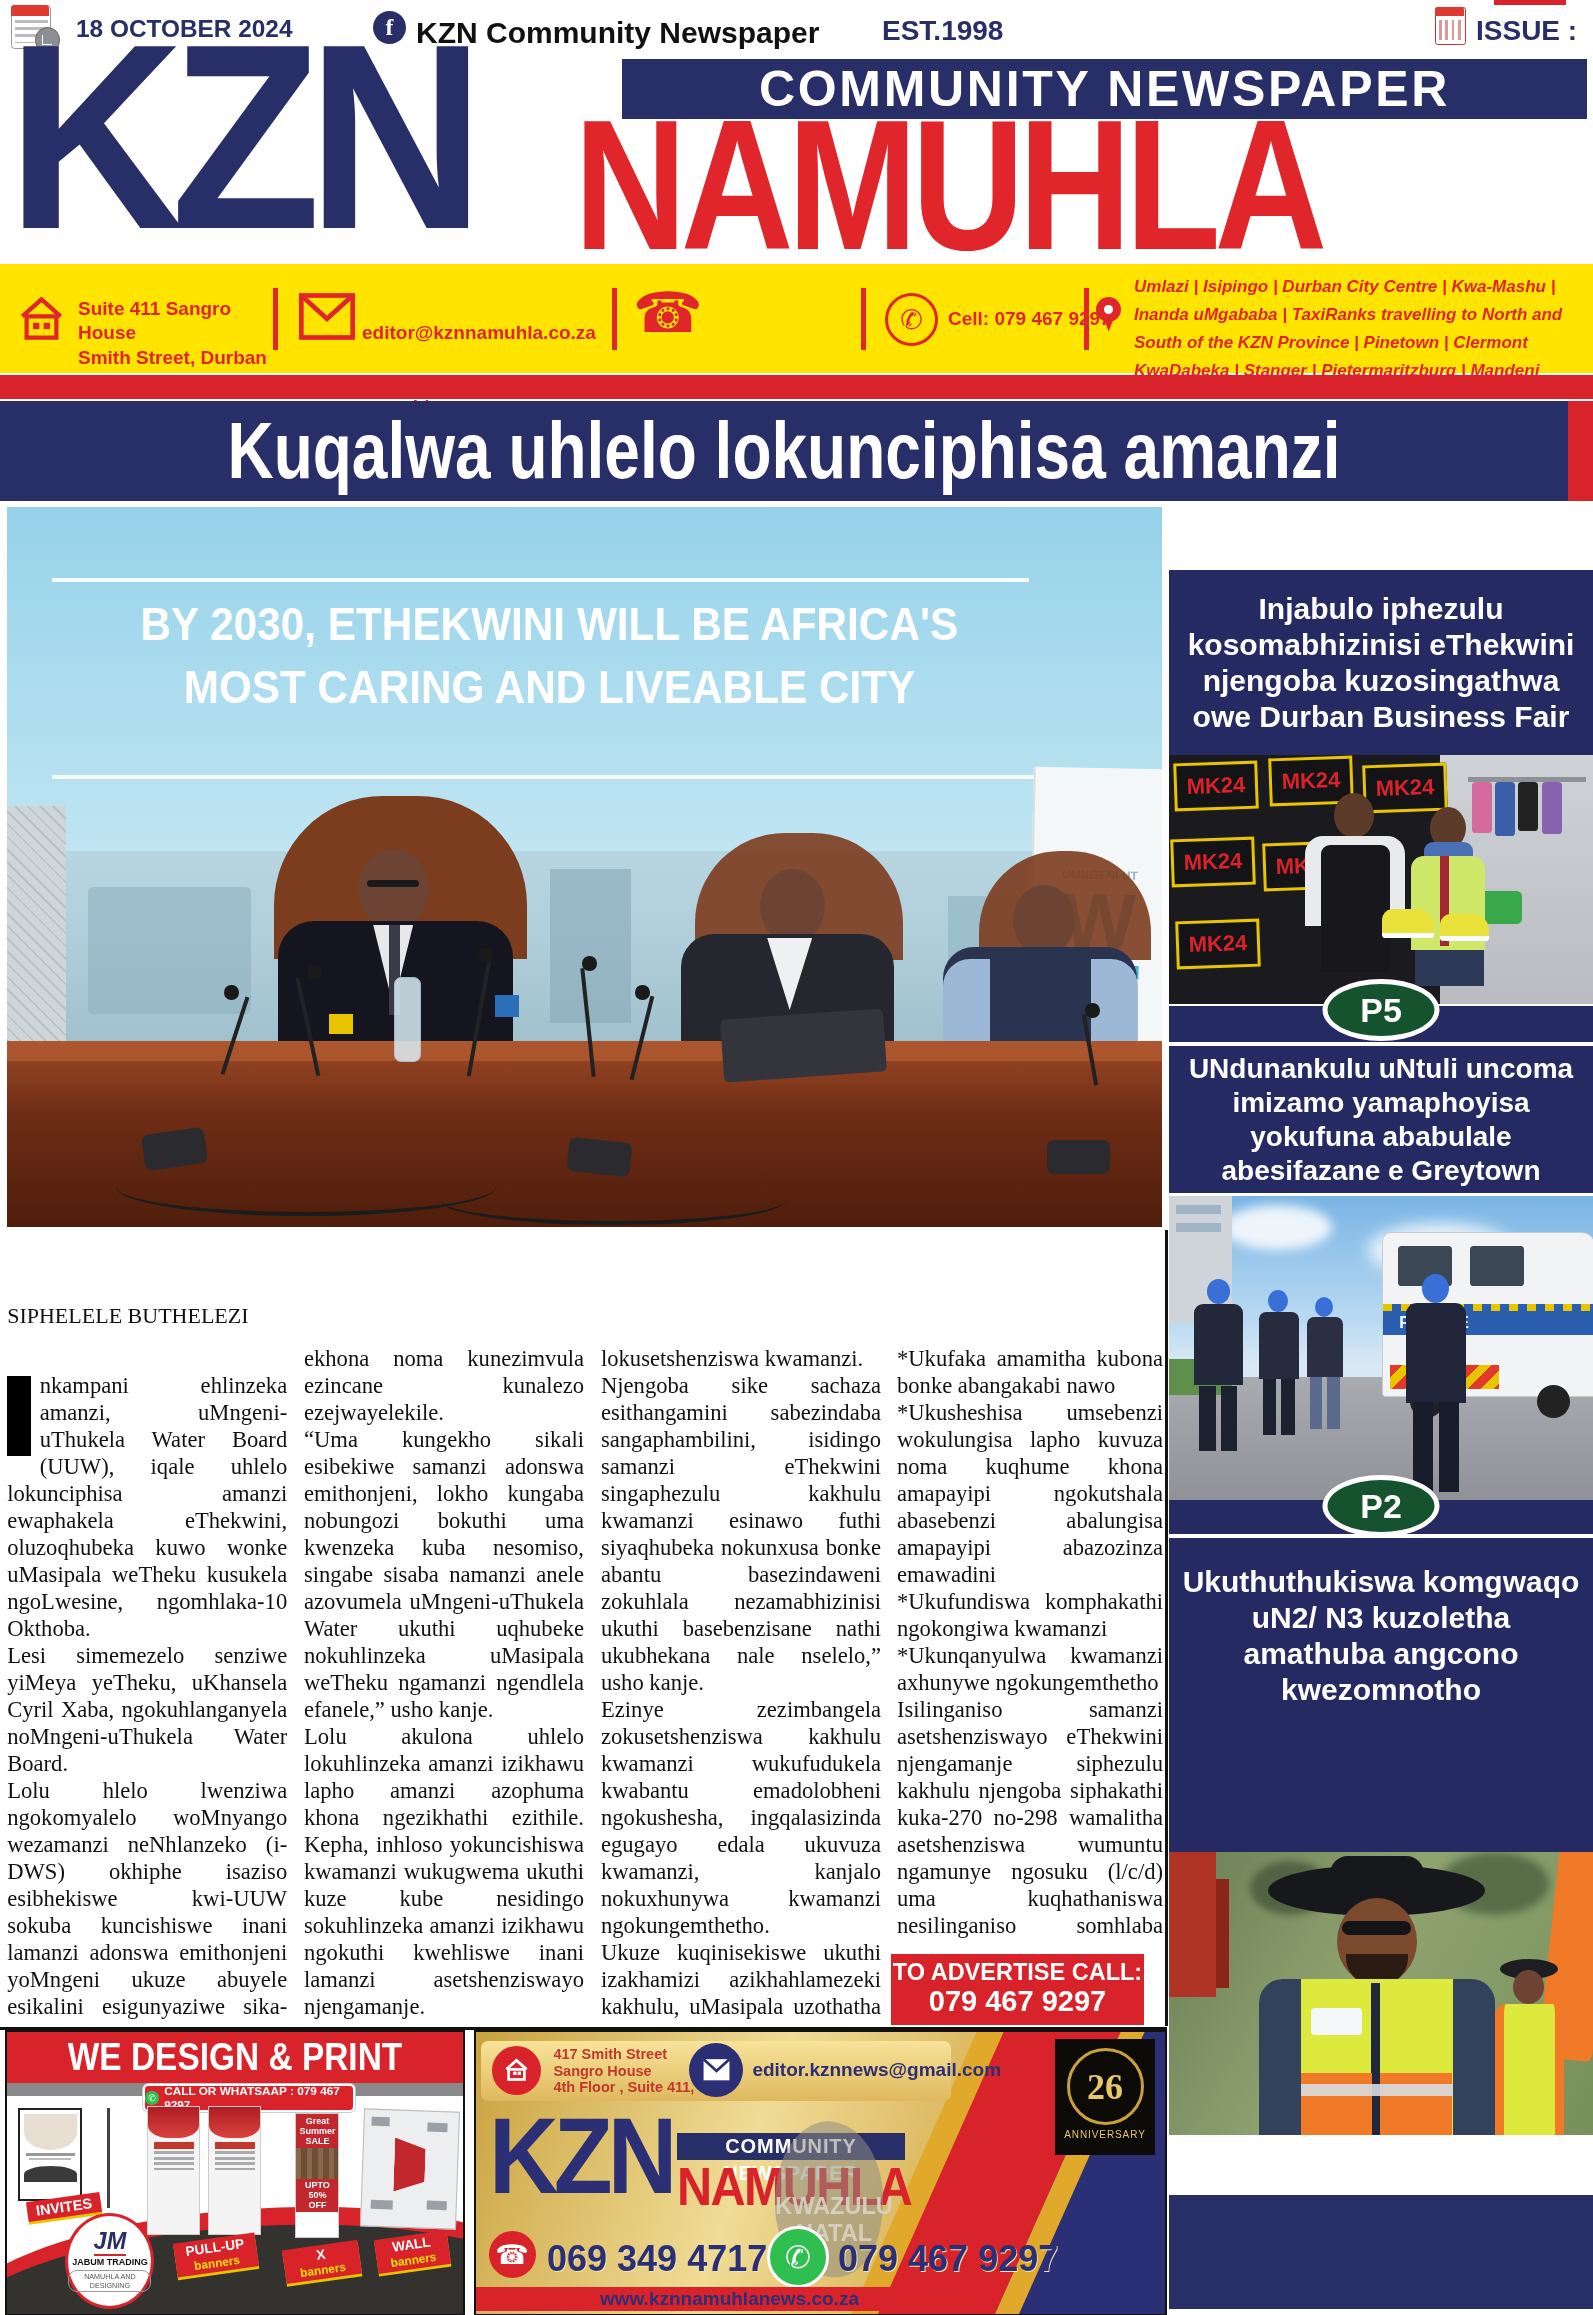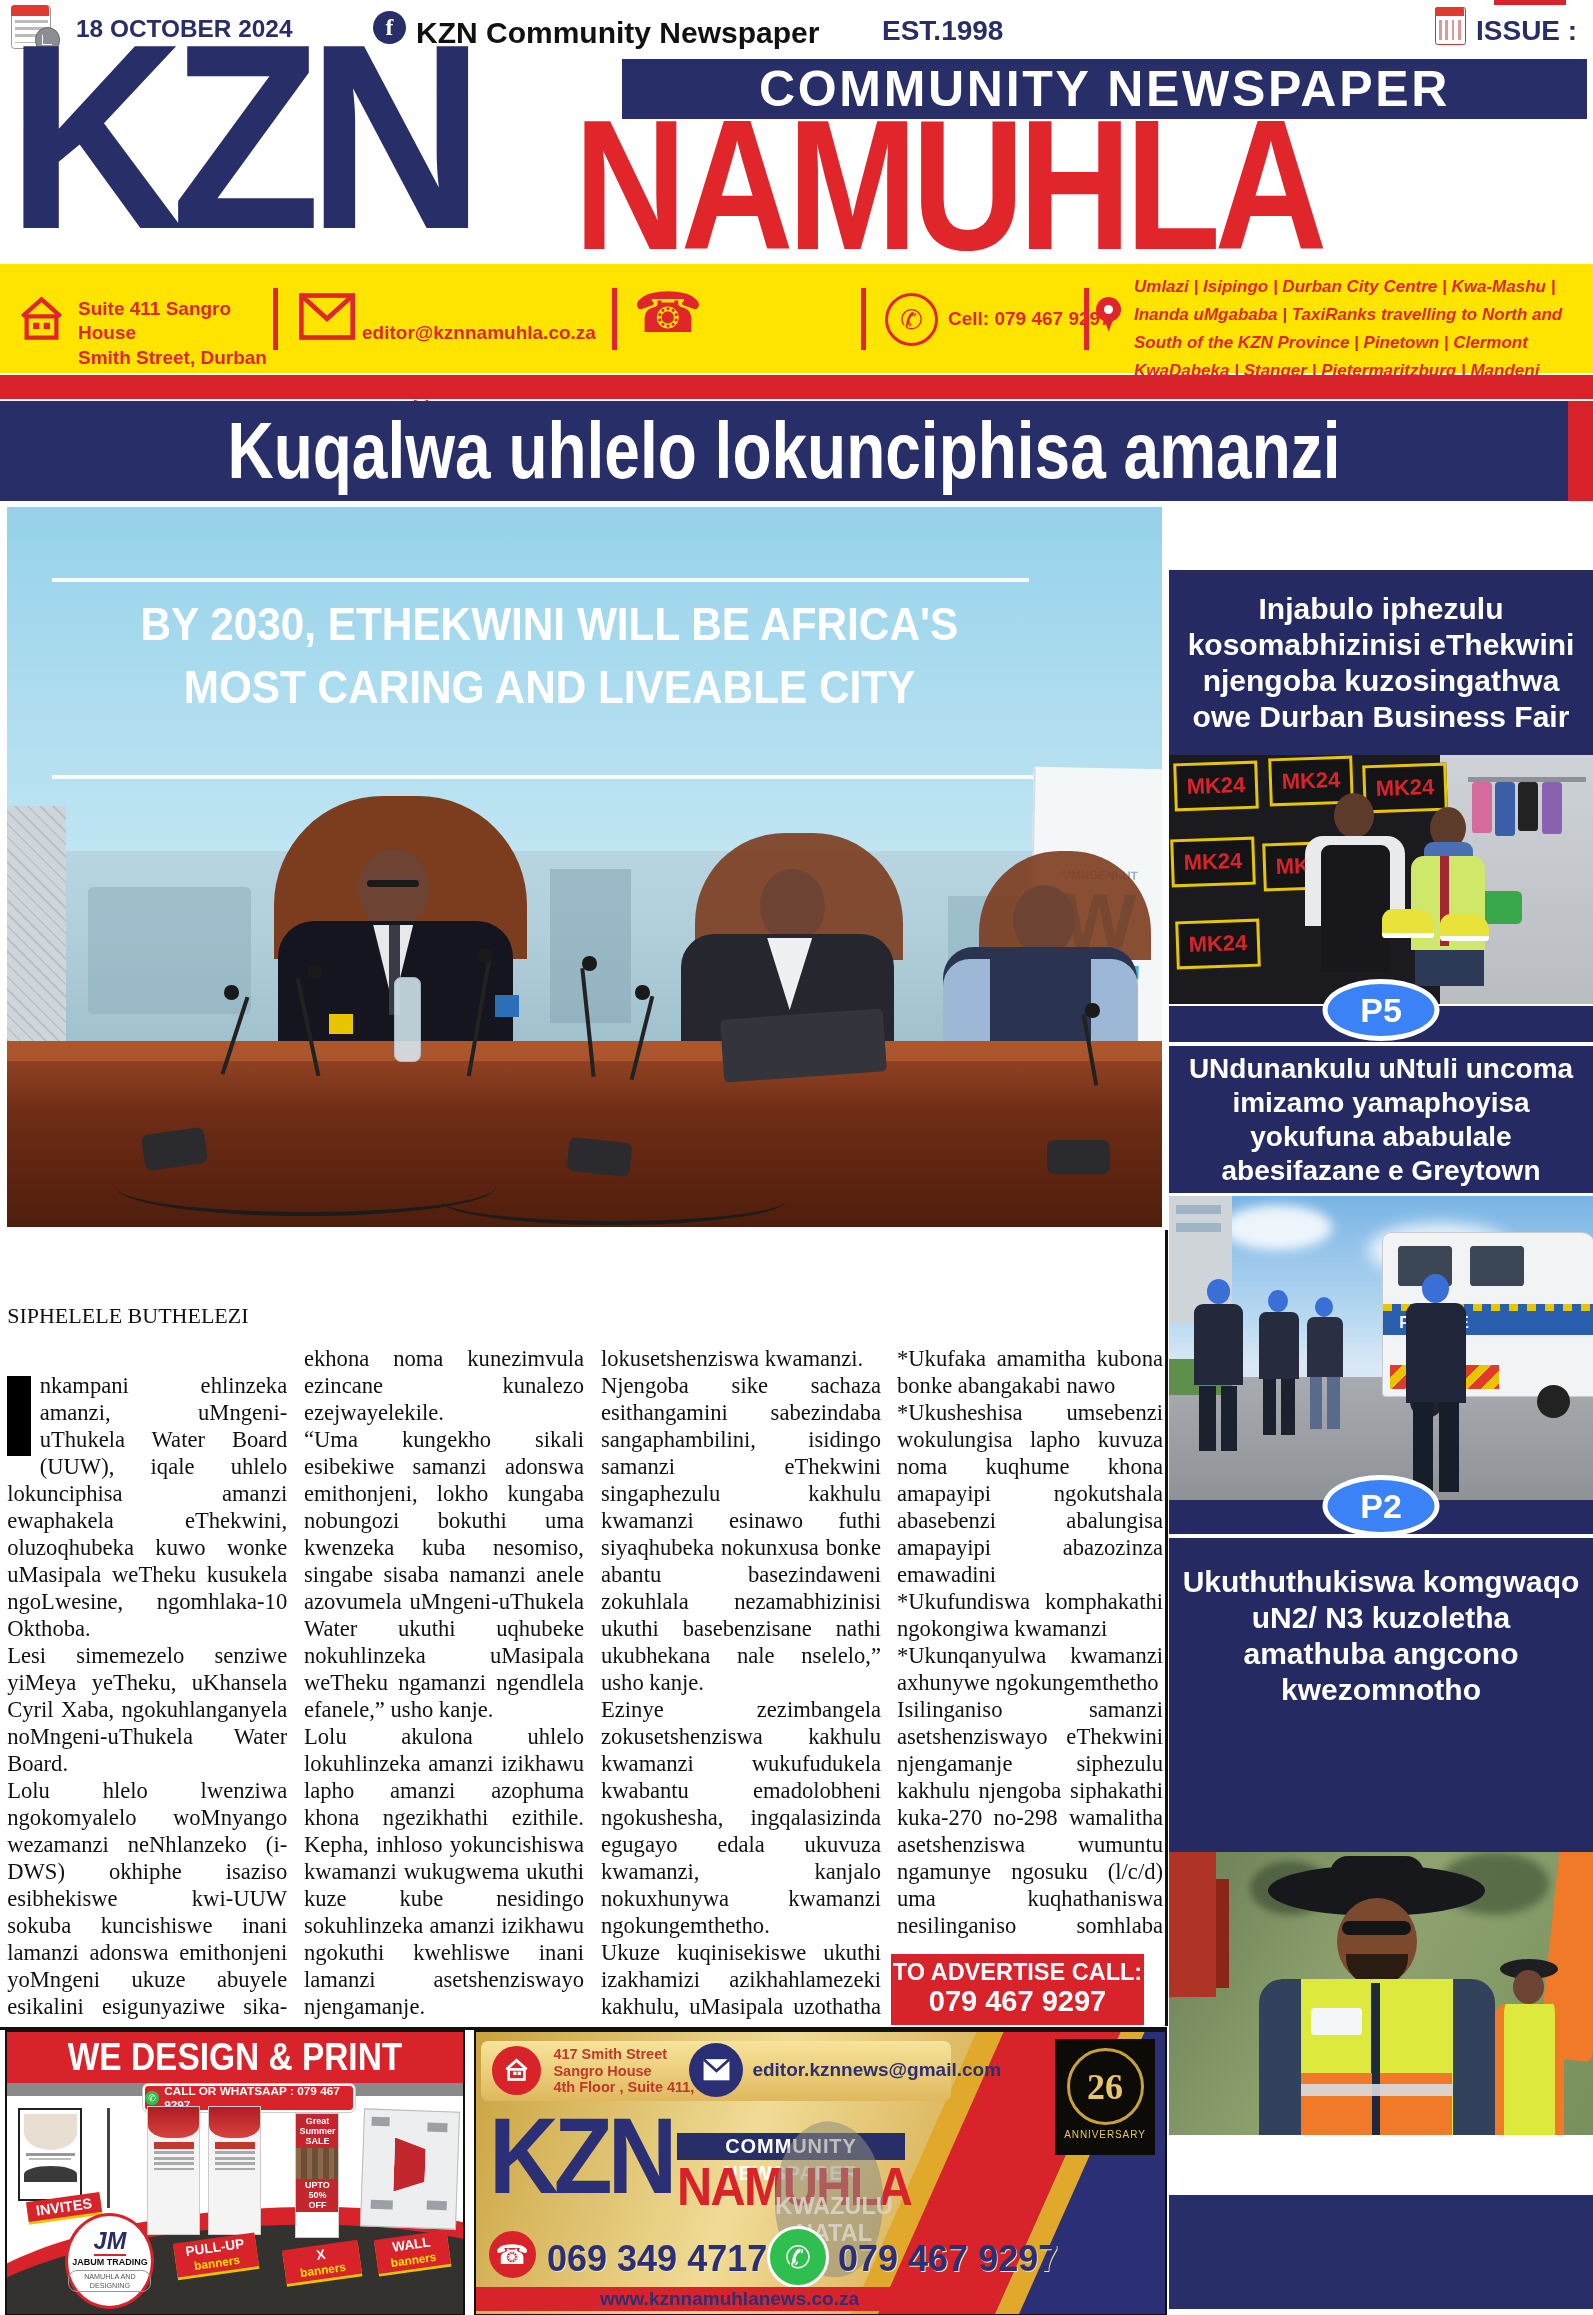--- a/index.html
+++ b/index.html
@@ -16,21 +16,21 @@
   .condL{display:inline-block;transform:scaleX(.85);transform-origin:left center;}
   .pre{white-space:pre-line;}
   .ctr{text-align:center;}
   .serif{font-family:"Liberation Serif",serif;}
   .col{font-family:"Liberation Serif",serif;font-size:22.6px;line-height:27px;
        text-align:justify;color:#111;white-space:pre-line;overflow:hidden;}
   .teaser{background:#252b62;color:#fff;font-weight:bold;text-align:center;
           display:flex;align-items:center;justify-content:center;}
   .pstrip{background:#252b62;}
   .poval{position:absolute;left:50%;transform:translateX(-50%);width:107px;height:52px;
-         background:#3b82f6;border:5.4px solid #fff;border-radius:50%;color:#fff;
+         background:#14532d;border:5.4px solid #fff;border-radius:50%;color:#fff;
          font-weight:bold;font-size:34px;display:flex;align-items:center;justify-content:center;}
   .circle{border-radius:50%;display:flex;align-items:center;justify-content:center;}
   .vdiv{width:4.5px;background:#e0252b;}
   .ybar-label{font-size:19px;line-height:24.4px;font-weight:bold;color:#e0252b;white-space:pre-line;}
   .mk24{position:absolute;width:78px;height:42px;background:#141416;border:3.6px solid #e8c500;
         color:#d8232a;font-weight:bold;font-size:22px;display:flex;align-items:center;
         justify-content:center;transform:rotate(-2deg);}
   .ribbon{position:absolute;background:#d8232a;color:#fff;font-weight:bold;text-align:center;
           transform:rotate(-8deg);padding:1.8px 5.4px;box-shadow:0 2.7px 0 #e8c500;}
   .figure-head{position:absolute;border-radius:50%;}

